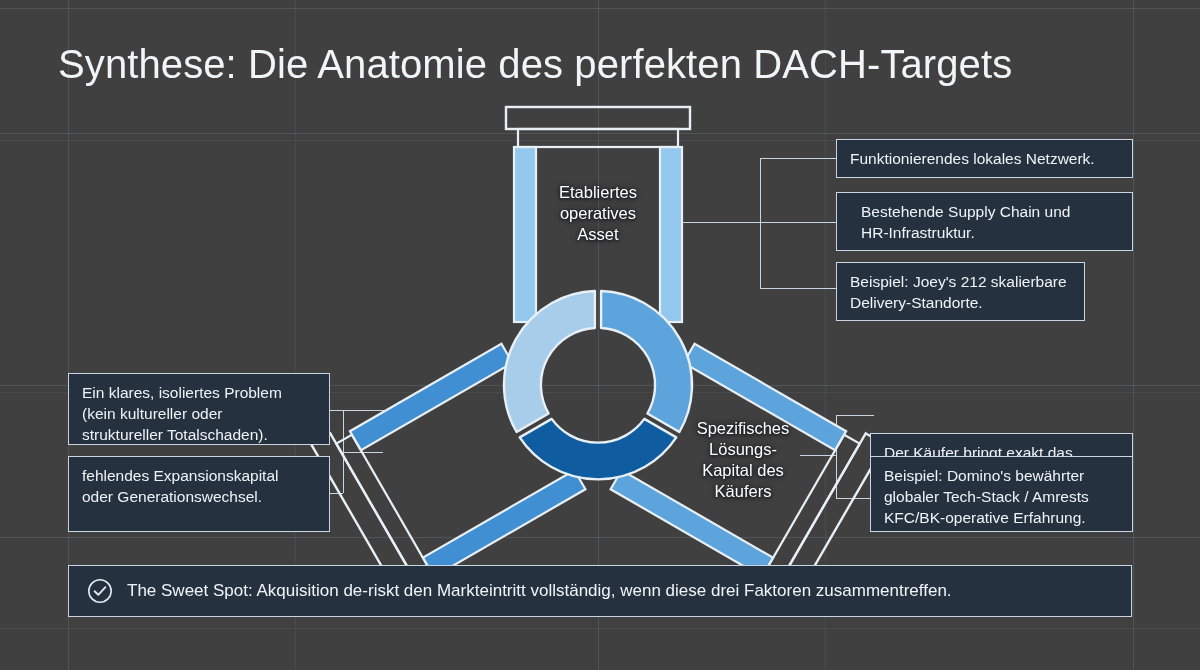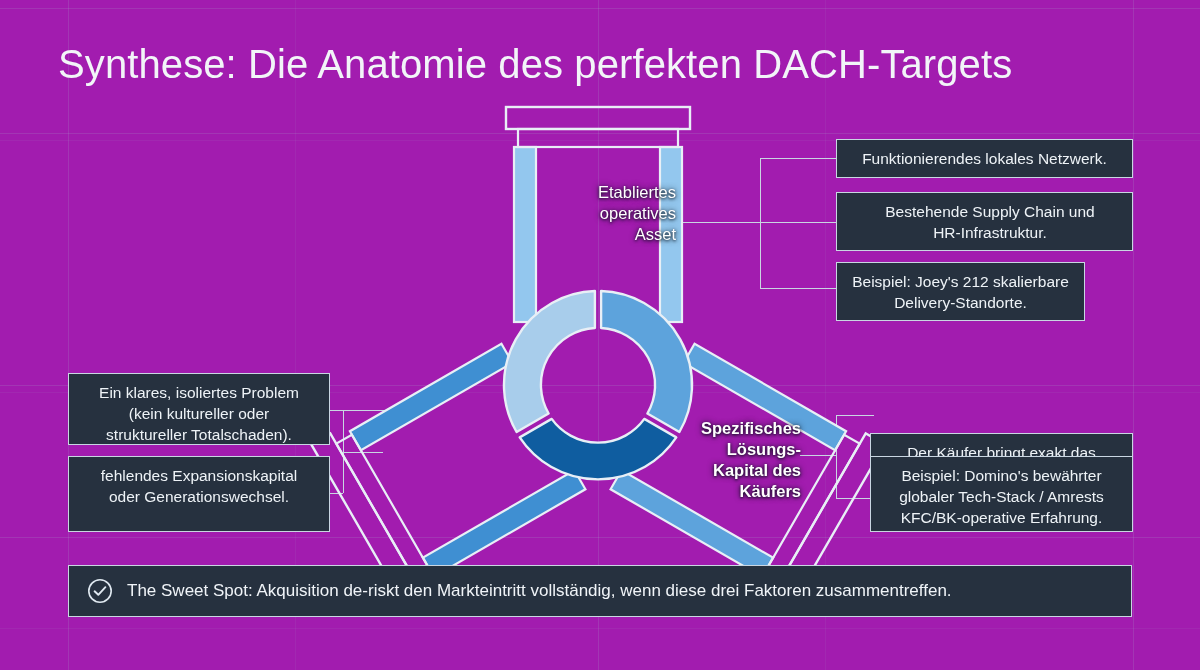--- a/index.html
+++ b/index.html
@@ -4,21 +4,21 @@
 <title>Synthese</title>
 <style>
   html,body{margin:0;padding:0;background:#20293a;}
   body{
     font-family:"Liberation Sans", sans-serif;
     -webkit-font-smoothing:antialiased;
   }
   #slide{
     position:relative;
     width:1200px;height:670px;
-    background:#a21caf;
+    background:#404040;
     overflow:hidden;
   }
   
   .grid{
     position:absolute;inset:0;
     pointer-events:none;
   }
   .gl{position:absolute;background:rgba(170,190,210,.16);}
   .gl.v{width:1px;top:0;bottom:0;}
   .gl.h{height:1px;left:0;right:0;}
@@ -34,38 +34,37 @@
   
   .box{
     position:absolute;
     border:1.4px solid #c9d6e2;
     background:#26313f;
     color:#eef3f7;
     font-size:15.5px;
     line-height:1.35;
     padding:9px 13px;
     box-sizing:border-box;
-    text-align:center;
   }
   .box span{display:block;}
 
   
   .conn{position:absolute;background:#c9d6e2;}
   .conn.h{height:1.3px;}
   .conn.v{width:1.3px;}
 
   
   #hub{position:absolute;left:0;top:0;width:1200px;height:670px;}
 
   .armlabel{
     position:absolute;
     color:#ffffff;
     font-size:16.5px;
     line-height:1.28;
-    text-align:right;
+    text-align:center;
     text-shadow:0 1px 3px rgba(10,18,28,.95), 0 0 6px rgba(10,18,28,.8);
     white-space:pre-line;
     pointer-events:none;
   }
 
   
   .footer{
     position:absolute;left:68px;top:565px;
     width:1064px;height:52px;
     border:1.4px solid #c9d6e2;
@@ -160,21 +159,21 @@
 
       <path d="M -78.3,52.4 A 94,94 0 0 0 78.3,52.4 L 46.3,33.9 A 57,57 0 0 1 -46.3,33.9 Z" fill="#0f5da0" stroke="#e8eff6" stroke-width="2.4" stroke-linejoin="round"></path>
     </g>
   </svg>
 
   <div class="armlabel" style="left:520px;top:182px;width:156px;">Etabliertes
 operatives
 Asset</div>
 
 
-  <div class="armlabel" style="left:639px;top:418px;width:162px;font-weight:bold;">Spezifisches
+  <div class="armlabel" style="left:662px;top:418px;width:162px;">Spezifisches
 Lösungs-
 Kapital des
 Käufers</div>
 
   <div class="box" style="left:836px;top:139px;width:297px;height:39px;">
     <span>Funktionierendes lokales Netzwerk.</span>
   </div>
 
   <div class="box" style="left:836px;top:192px;width:297px;height:59px;padding-left:24px;">
     <span>Bestehende Supply Chain und</span>

